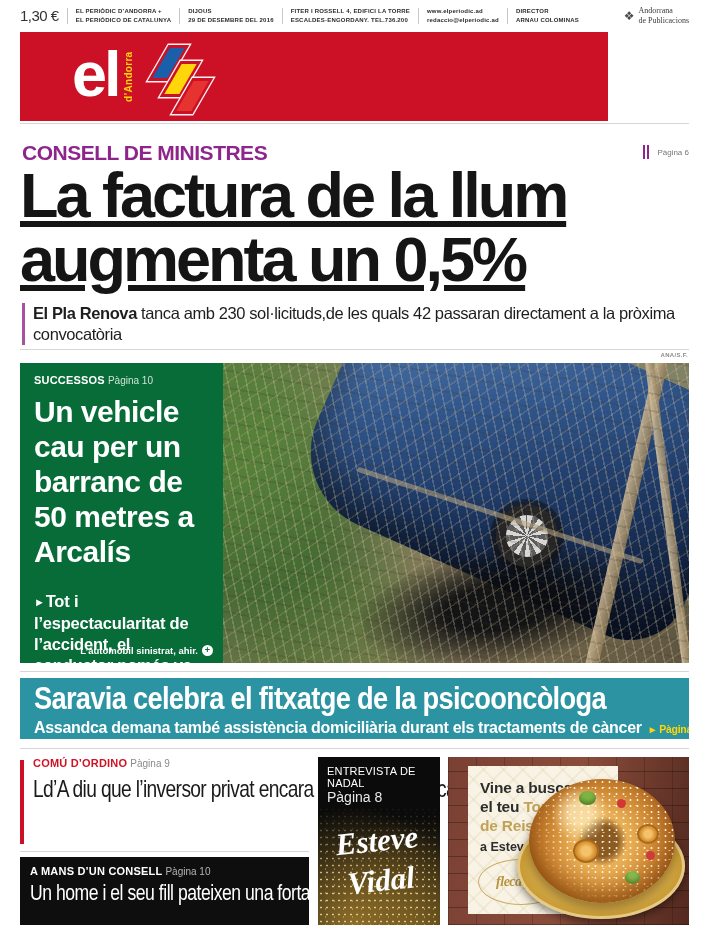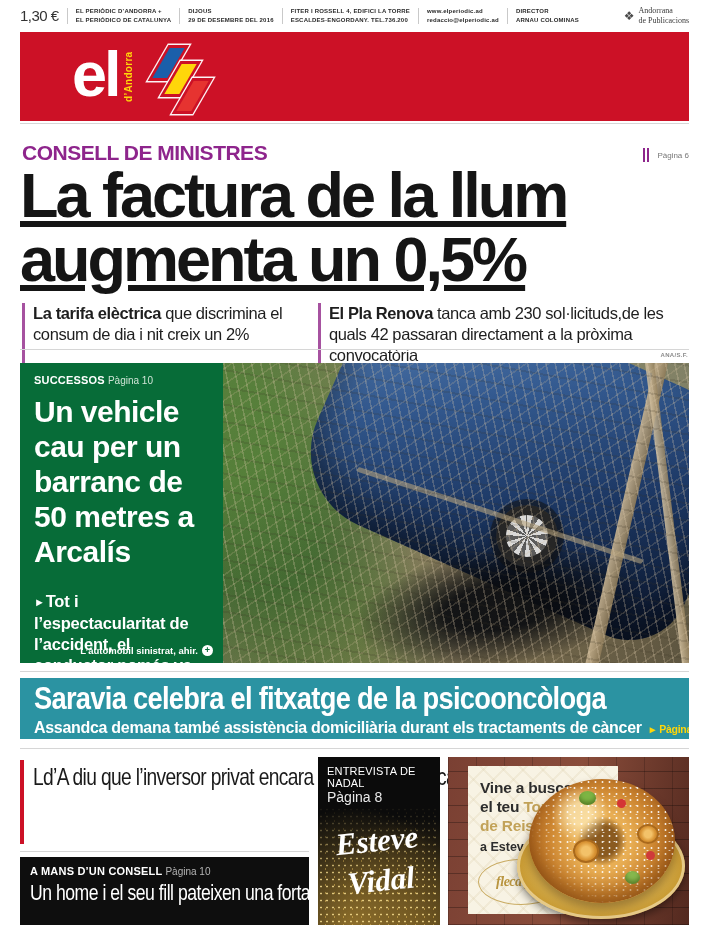--- a/index.html
+++ b/index.html
@@ -12,42 +12,42 @@
   .price { font-size:15px; color:#333; letter-spacing:-0.5px; white-space:nowrap; }
   .tb-sep { width:1px; height:16px; background:#c9c9c9; margin:0 8px; }
   .tb { font-size:6px; font-weight:700; color:#2a2a2a; line-height:1.45; letter-spacing:.2px; text-transform:uppercase; white-space:nowrap; }
   .tb.norm { text-transform:none; }
   .spacer { flex:1; }
   .publisher { display:flex; align-items:center; gap:4px; }
   .pub-icon { font-size:12px; color:#4a4a4a; line-height:1; }
   .pub-text { font-family:"Liberation Serif", serif; font-size:8px; color:#3a3a3a; line-height:1.25; }
 
   
-  .masthead { position:absolute; left:20px; top:32px; width:669px; height:89px; background:#cc1126; display:flex; align-items:center; }
+  .masthead { position:absolute; left:20px; top:32px; width:588px; height:89px; background:#cc1126; display:flex; align-items:center; }
   .logo { display:flex; align-items:center; margin-left:52px; }
   .logo-el, .logo-periodic { color:#fff; font-weight:700; font-size:63px; letter-spacing:-3px; line-height:1; transform:translateY(-2px); }
   .logo-vert { writing-mode:vertical-rl; transform:rotate(180deg); color:#ffd60a; font-weight:700; font-size:10px; letter-spacing:.3px; height:56px; margin:0 3px 0 4px; text-align:center; }
   .stripes { position:relative; width:58px; height:66px; margin-left:14px; transform:translateY(4px); }
   .stripe { position:absolute; width:15px; height:30px; transform:skewX(-30deg); box-shadow:0 0 0 3px #cc1126, 0 0 0 4.5px rgba(255,255,255,.95); }
   .stripe.s1 { left:10px; top:0; background:#1b5faa; }
   .stripe.s2 { left:22px; top:16px; background:#ffd60a; }
   .stripe.s3 { left:34px; top:33px; background:#e63330; }
   .daybox { position:absolute; right:14px; top:4px; display:flex; align-items:flex-start; }
   .dj { color:#ffd60a; font-size:22px; font-weight:400; margin-top:6px; margin-right:2px; letter-spacing:-1px; }
   .daynum { color:#ffd60a; font-size:83px; font-weight:400; line-height:.92; letter-spacing:-3px; }
 
   .rule { position:absolute; left:20px; right:20px; height:1px; background:#d6d6d6; }
   .rule.r0 { top:123px; }
   .rule.r1 { top:349px; }
   .rule.r2 { top:671px; }
   .rule.r3 { top:748px; }
   .rule.r4 { left:20px; width:289px; right:auto; top:851px; }
 
   
-  .kicker-row { position:absolute; left:22px; right:20px; top:141px; display:flex; align-items:center; }
+  .kicker-row { position:absolute; left:22px; right:20px; top:141px; display:flex; align-items:flex-start; }
   .kicker-main { color:#8e258c; font-size:21px; font-weight:700; letter-spacing:-0.5px; }
   .pageref6 { margin-left:auto; display:flex; align-items:center; gap:8px; margin-top:4px; }
   .pr-bars { display:flex; gap:2px; }
   .pr-bars i { display:block; width:2px; height:14px; background:#8e258c; }
   .pr-label { font-size:8px; color:#777; }
   .headline { position:absolute; left:20px; top:163px; width:669px; color:#151515; font-size:63px; font-weight:700; letter-spacing:-3px; line-height:64px;text-decoration:underline; }
   .headline span { display:block; }
   .subheads { position:absolute; left:22px; top:303px; width:667px; display:flex; }
   .subhead { border-left:3px solid #a652a0; padding-left:8px; font-size:16.5px; line-height:21px; color:#1e1e1e; letter-spacing:-0.4px; }
   .subhead b { font-weight:700; }
@@ -239,21 +239,20 @@
           <i></i>
         </span>
       <span class="pr-label">Pàgina 6</span>
     </div>
   </div>
   <h1 class="headline">
     <span>La factura de la llum</span>
     <span>augmenta un 0,5%</span>
   </h1>
   <div class="subheads">
-    <p class="subhead sl"><b>La tarifa elèctrica</b><span> que discrimina el consum de dia i nit creix un 2%</span></p>
     <p class="subhead sr"><b>El Pla Renova</b><span> tanca amb 230 sol·licituds,de les quals 42 passaran directament a la pròxima convocatòria</span></p>
   </div>
   <div class="rule r1"></div>
   <div class="credit">ANA/S.F.</div>
 
   <figure class="photo">
     <div class="car"></div>
     <div class="wreck"></div>
     <div class="wheel"></div>
     <div class="branch b1"></div>
@@ -283,20 +282,24 @@
     <p class="teal-sub">
       <span>Assandca demana també assistència domiciliària durant els tractaments de càncer</span><span class="arrow">►</span><span class="pref">Pàgina 3</span>
     </p>
   </section>
 
   <div class="rule r3"></div>
 
   <article class="ordino">
     <div class="red-bar"></div>
     <div class="inner">
+      <div class="story-kicker">
+        <span class="k red">COMÚ D’ORDINO</span>
+        <span class="p">Pàgina 9</span>
+      </div>
       <h3 class="ordino-headline">
           <span class="cx80">Ld’A diu que l’inversor privat encara té interès en Arcalís</span>
         </h3>
     </div>
   </article>
 
   <div class="rule r4"></div>
 
   <article class="surfer">
     <div class="story-kicker">

